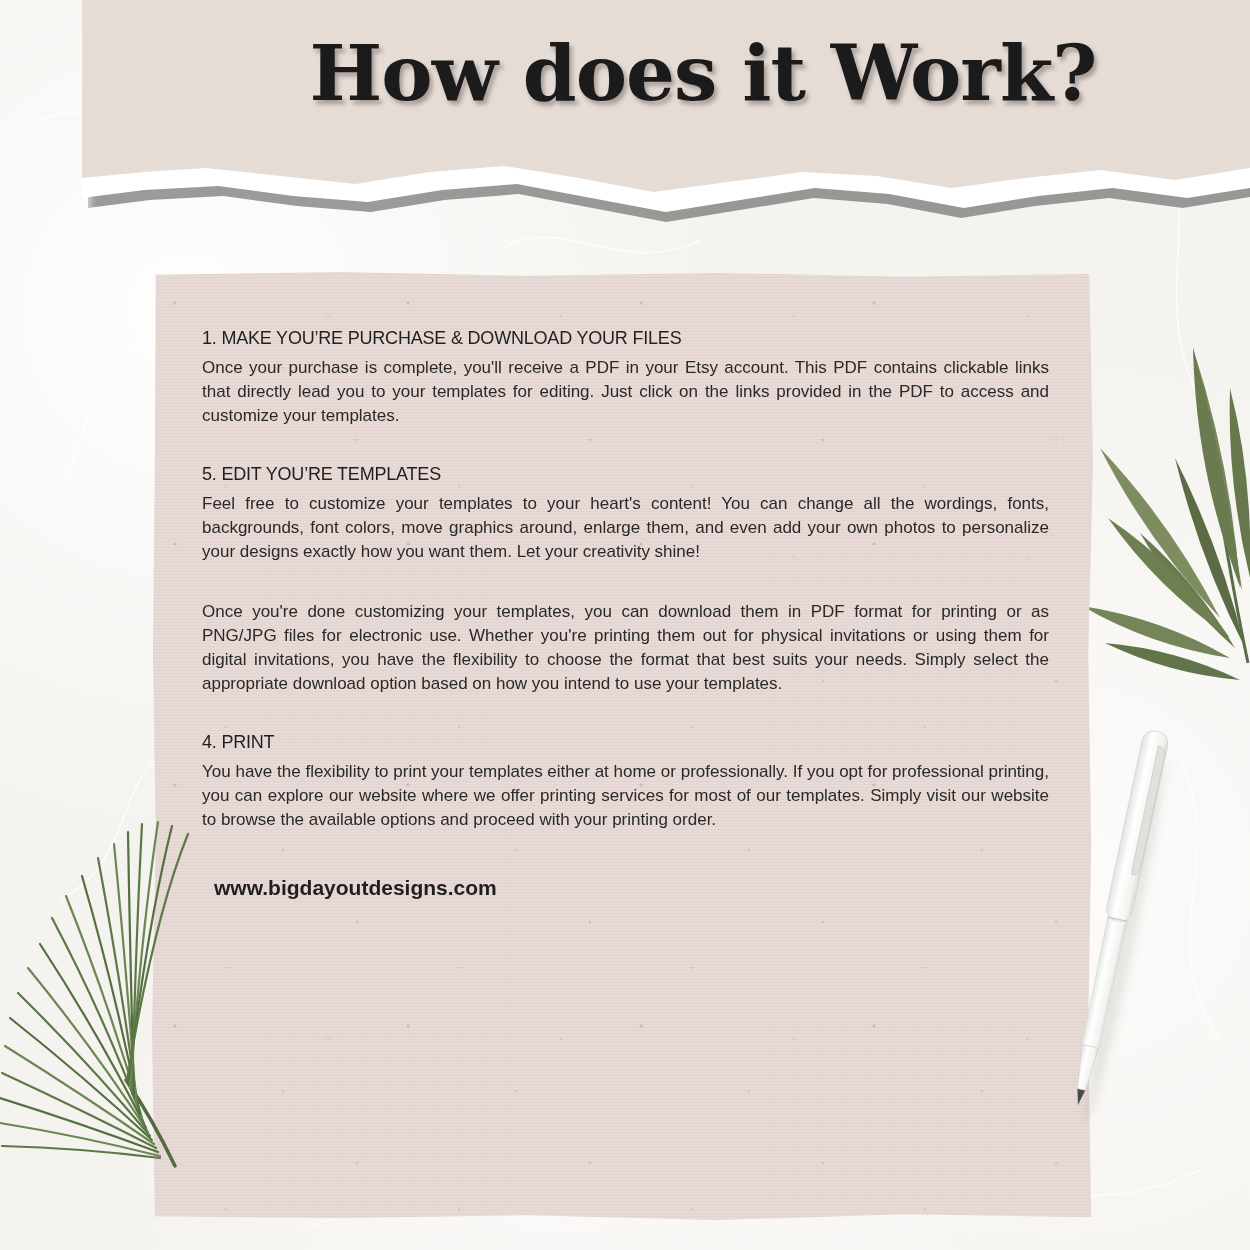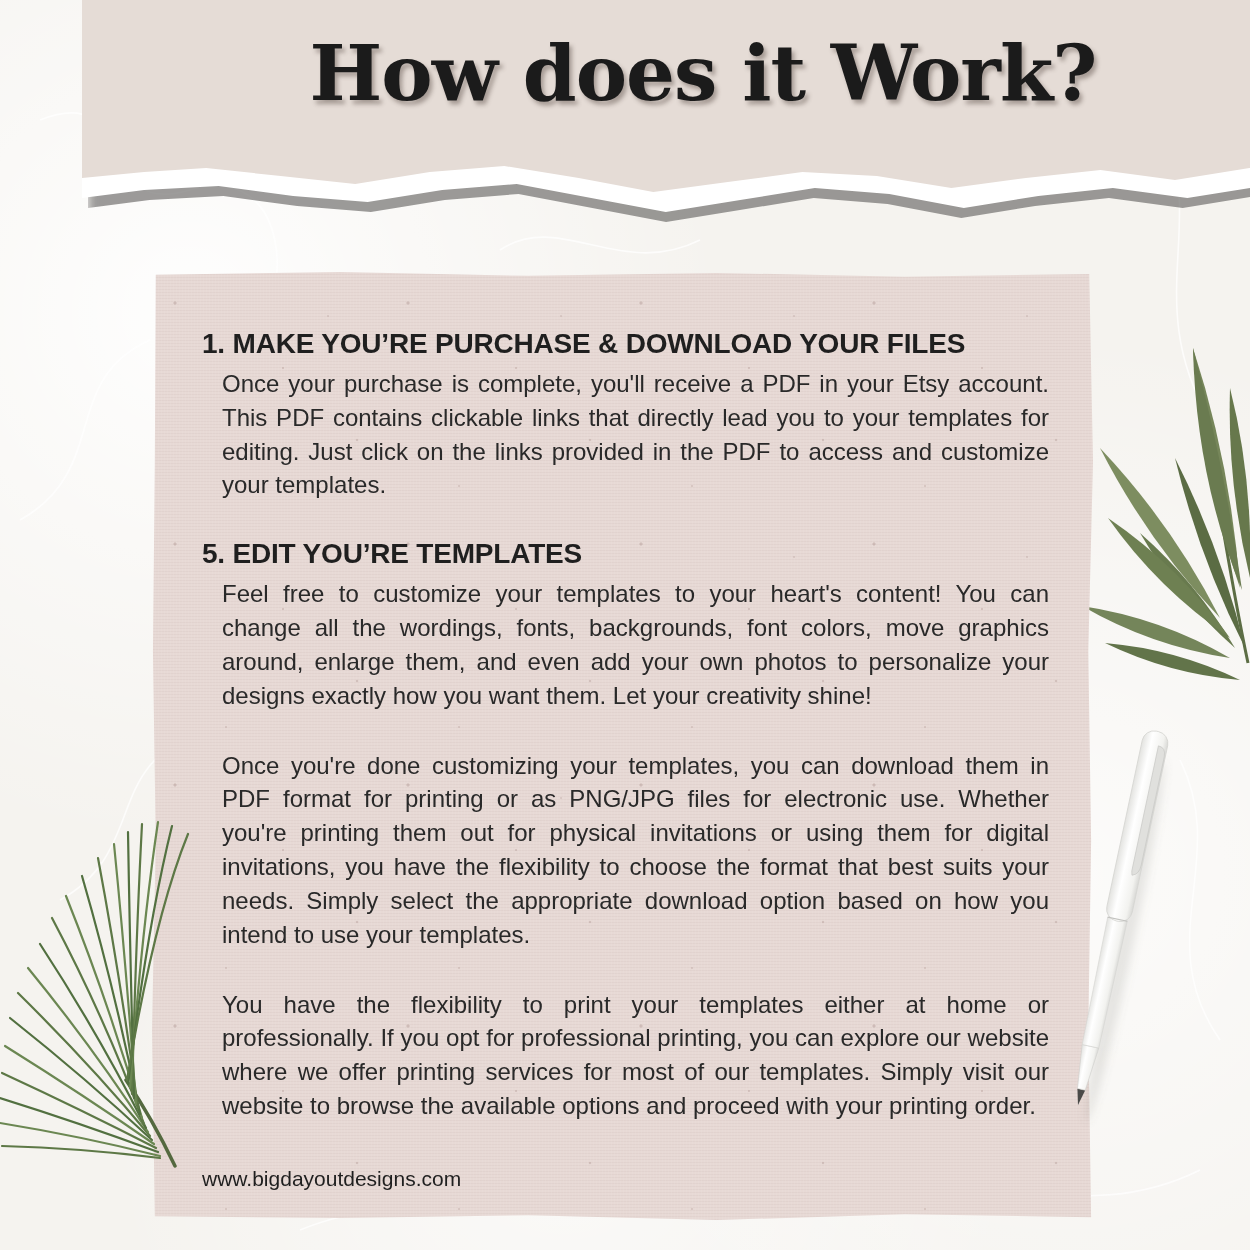--- a/index.html
+++ b/index.html
@@ -50,27 +50,27 @@
       radial-gradient(2px 2px at 176px 44px, rgba(150,120,115,.18) 40%, transparent 65%),
       repeating-linear-gradient(90deg, rgba(255,255,255,.06) 0 1px, transparent 1px 3px),
       repeating-linear-gradient(0deg, rgba(120,90,85,.05) 0 1px, transparent 1px 3px);
     background-size:233px 241px,233px 241px,233px 241px,233px 241px,233px 241px,auto,auto;
     clip-path:polygon(0.4% 0.3%,20% 0%,40% 0.4%,60% 0.1%,80% 0.5%,99.6% 0.2%,100% 20%,99.5% 40%,99.8% 60%,99.5% 80%,99.8% 99.7%,80% 99.4%,60% 100%,40% 99.5%,20% 99.8%,0.3% 99.6%,0% 80%,0.4% 60%,0.1% 40%,0.3% 20%);
     padding:56px 44px 0 50px;
     color:#262626;
   }
   .section { margin-bottom:36px; }
   .section h3 {
-    font-size:28px; font-weight:700; letter-spacing:-0.2px; color:#1f1f1f;
+    font-size:18px; font-weight:400; letter-spacing:-0.2px; color:#1f1f1f;
     margin-bottom:7px;
   }
   .section p {
-    font-size:24px; line-height:1.41; text-align:justify; color:#292929;margin-left:20px;
+    font-size:17px; line-height:1.41; text-align:justify; color:#292929;
   }
-  .website { font-size:21px; font-weight:400; color:#1f1f1f; margin-top:44px; }
+  .website { font-size:21px; font-weight:700; color:#1f1f1f; margin-top:44px;margin-left:12px; }
 
   
   .leaves-svg { position:absolute; left:1080px; top:328px; z-index:2; }
   .palm-svg   { position:absolute; left:0; top:818px; z-index:5; }
   .pen-svg    { position:absolute; left:1040px; top:700px; z-index:6; }
 </style>
 </head>
 <body>
 
 <div class="page">
@@ -114,20 +114,21 @@
       <p>Once your purchase is complete, you'll receive a PDF in your Etsy account. This PDF contains clickable links that directly lead you to your templates for editing. Just click on the links provided in the PDF to access and customize your templates.</p>
     </div>
     <div class="section">
       <h3>5. EDIT YOU’RE TEMPLATES</h3>
       <p>Feel free to customize your templates to your heart's content! You can change all the wordings, fonts, backgrounds, font colors, move graphics around, enlarge them, and even add your own photos to personalize your designs exactly how you want them. Let your creativity shine!</p>
     </div>
     <div class="section">
       <p>Once you're done customizing your templates, you can download them in PDF format for printing or as PNG/JPG files for electronic use. Whether you're printing them out for physical invitations or using them for digital invitations, you have the flexibility to choose the format that best suits your needs. Simply select the appropriate download option based on how you intend to use your templates.</p>
     </div>
     <div class="section">
+      <h3>4. PRINT</h3>
       <p>You have the flexibility to print your templates either at home or professionally. If you opt for professional printing, you can explore our website where we offer printing services for most of our templates. Simply visit our website to browse the available options and proceed with your printing order.</p>
     </div>
     <div class="website">www.bigdayoutdesigns.com</div>
   </div>
 
   <svg class="palm-svg" width="205" height="350" viewBox="0 0 205 350">
     <g fill="none" stroke-linecap="round">
       <path d="M175,348 Q152,300 126,262" stroke="#54693f" stroke-width="3.5"></path>
       <g stroke-width="2.2">
         <path d="M160,340 Q80,330 2,328" stroke="#5d7846"></path>

